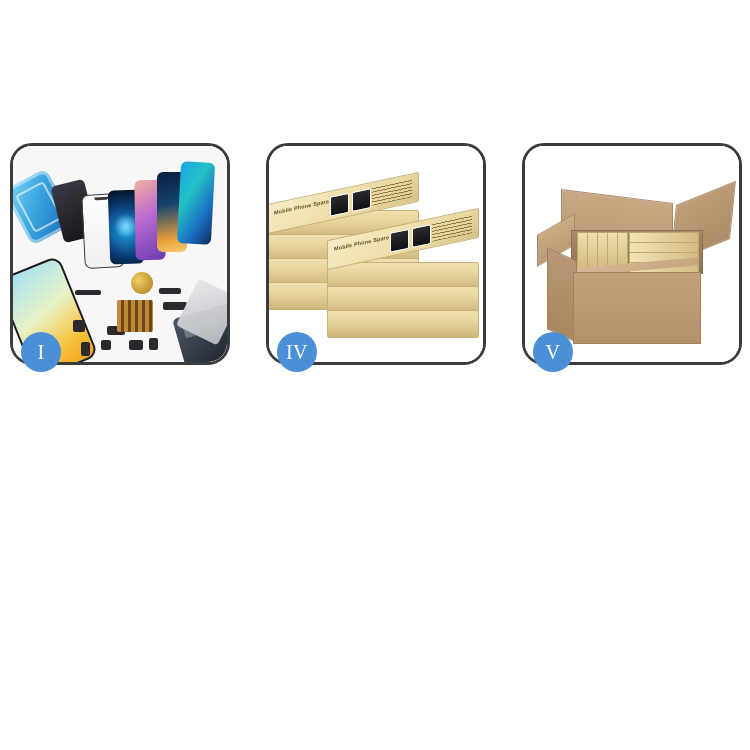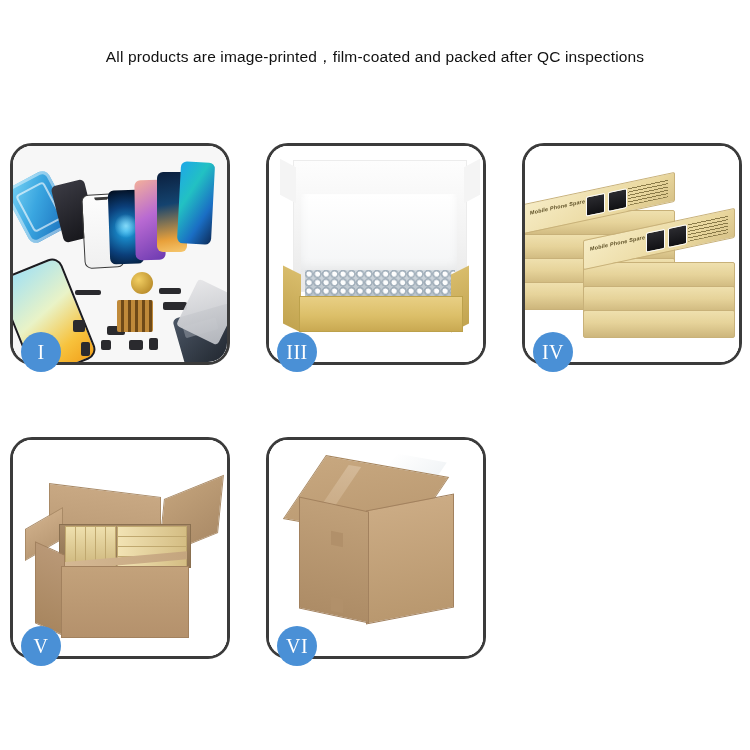--- a/index.html
+++ b/index.html
@@ -357,21 +357,20 @@
   .p6 .wrap {
     position:absolute; left:118px; top:18px; width:56px; height:20px;
     background:linear-gradient(120deg,rgba(255,255,255,.85),rgba(226,232,236,.5));
     transform: skewX(-34deg) skewY(9deg);
   }
 </style>
 </head>
 <body>
 
 <div class="header">
-  <div class="subtitle">All products are image-printed，film-coated and packed after QC inspections</div>
 </div>
 
 <div class="grid">
 
   <div class="panel p1">
     <div class="panel-clip">
       <div class="scene">
         <div class="adh"></div>
         <div class="ph-back"></div>
         <div class="glass"></div>
@@ -394,33 +393,20 @@
           <div class="coin"></div>
           <div class="mainboard"></div>
         </div>
         <div class="tools"></div>
       </div>
     </div>
     <div class="badge">I</div>
   </div>
 
 
-  <div class="panel p3">
-    <div class="panel-clip">
-      <div class="scene">
-        <div class="lid"></div>
-        <div class="foam"></div>
-        <div class="bubblepack"></div>
-        <div class="box-left"></div>
-        <div class="box-right"></div>
-        <div class="box-front"></div>
-      </div>
-    </div>
-    <div class="badge">III</div>
-  </div>
 
   <div class="panel p4">
     <div class="panel-clip">
       <div class="scene">
         <div class="stack">
           <div class="bx b4"></div>
           <div class="bx b3"></div>
           <div class="bx b2"></div>
           <div class="bx b1"></div>
           <div class="bx c3"></div>
@@ -463,28 +449,14 @@
         <div class="kraftbar-h kh3"></div>
         <div class="kraftbar-h kh4"></div>
         <div class="rim"></div>
         <div class="side"></div>
         <div class="front"></div>
       </div>
     </div>
     <div class="badge">V</div>
   </div>
 
-  <div class="panel p6">
-    <div class="panel-clip">
-      <div class="scene">
-        <div class="wrap"></div>
-        <div class="top"></div>
-        <div class="tape-top"></div>
-        <div class="face-r"></div>
-        <div class="face-l"></div>
-        <div class="tab1"></div>
-        <div class="tab2"></div>
-      </div>
-    </div>
-    <div class="badge">VI</div>
-  </div>
 
 </div>
 
 </body></html>

